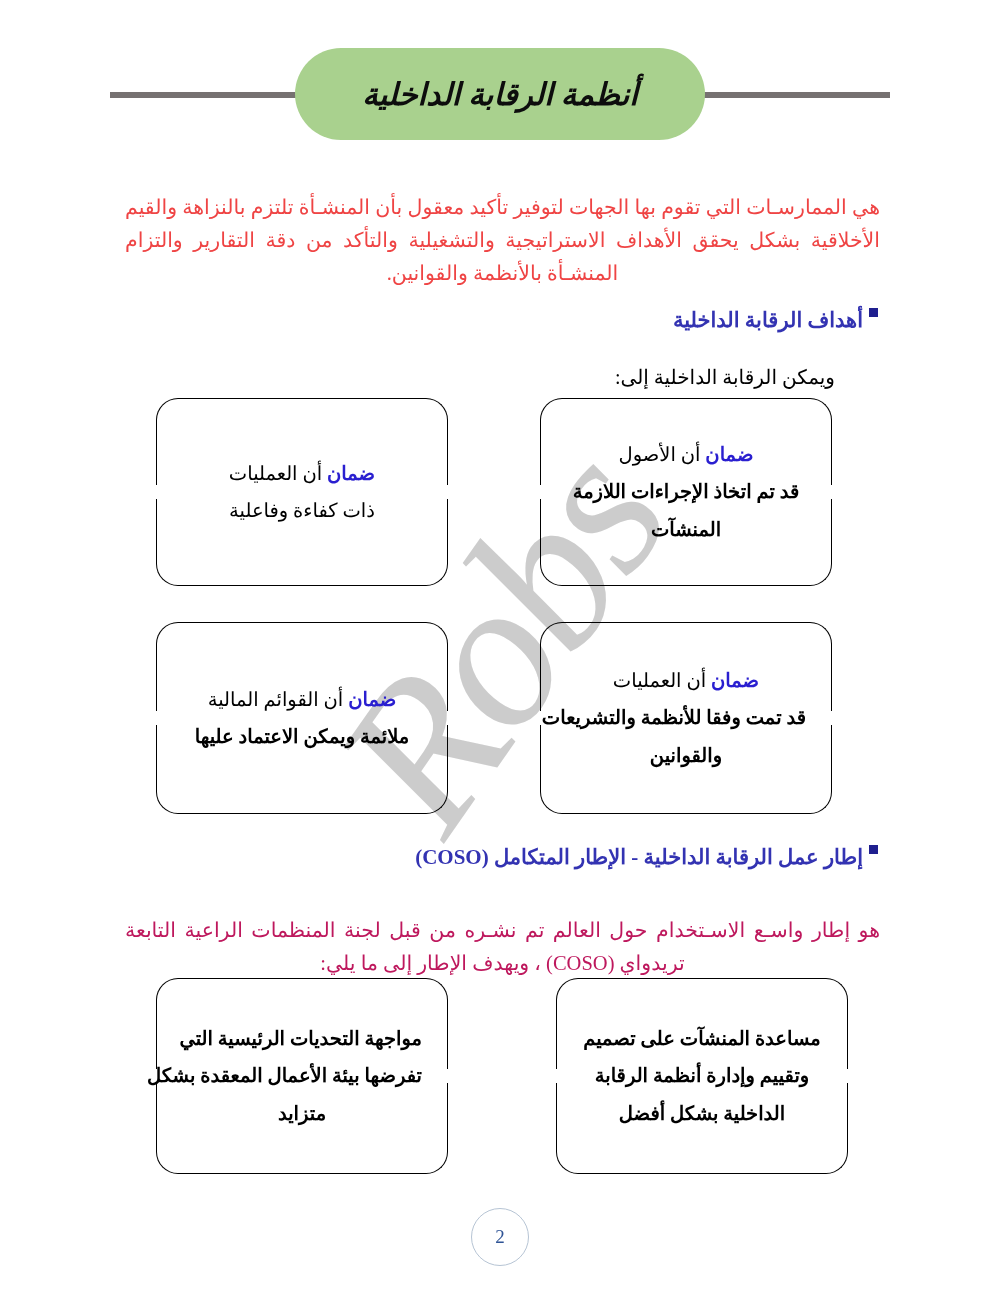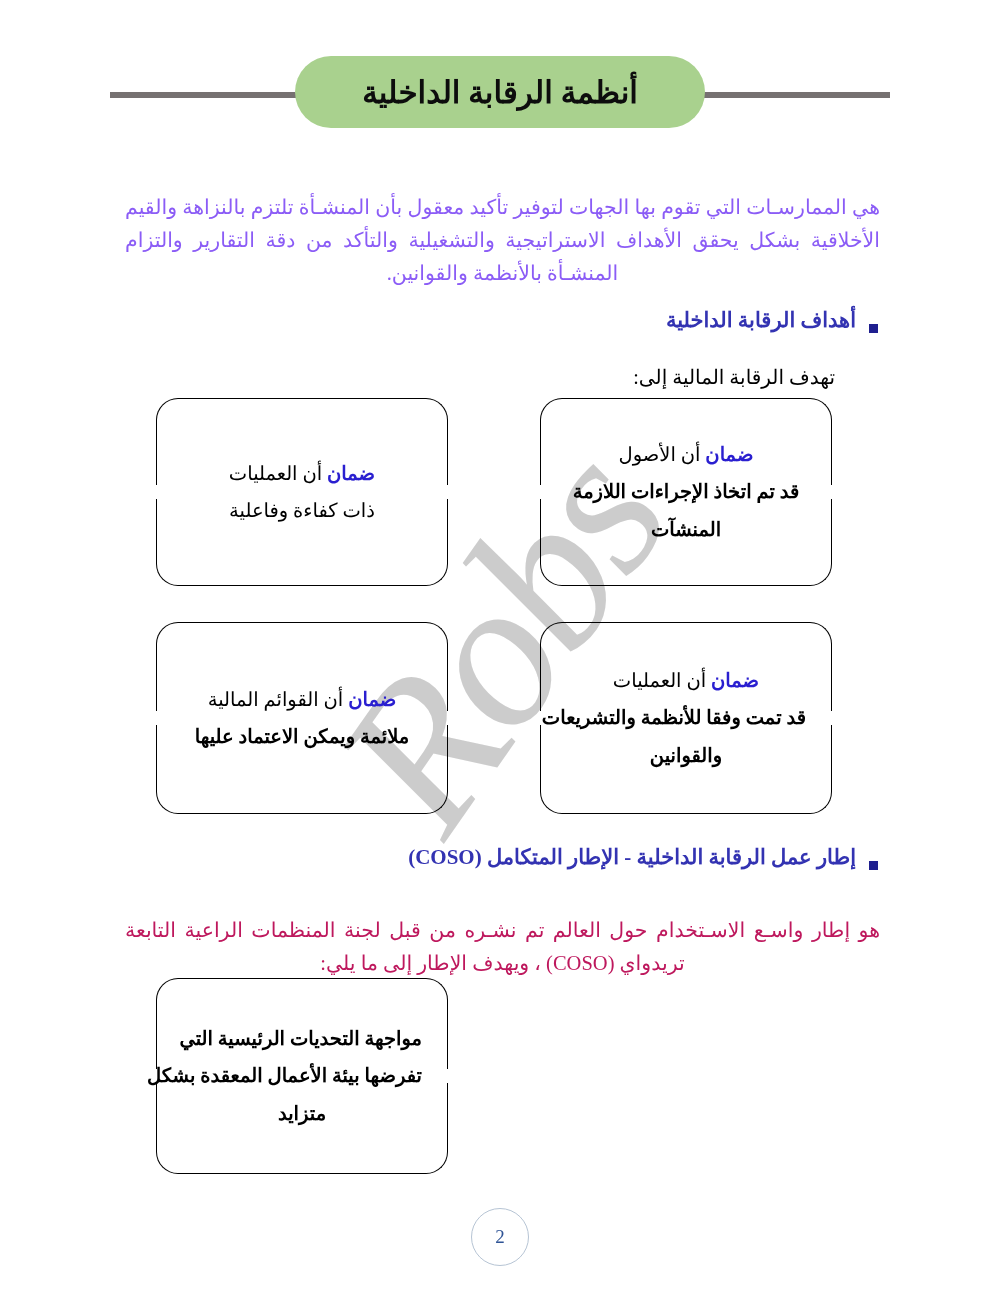--- a/index.html
+++ b/index.html
@@ -54,55 +54,56 @@
     top: 44px;
     height: 6px;
     background: #767171;
   }
   .banner-rule.left  { left: 110px;  width: 200px; }
   .banner-rule.right { right: 110px; width: 200px; }
   .banner-pill {
     position: absolute;
     left: 50%;
     transform: translateX(-50%);
-    top: 8px;
+    top: 0;
     width: 410px;
-    height: 72px;
+    height: 92px;
     background: #a9d18e;
     border-radius: 46px;
     display: flex;
     align-items: center;
     justify-content: center;
+    font-style: italic;
   }
   .banner-title {
     font-size: 31px;
     font-weight: bold;
     color: #0d0d0d;
     letter-spacing: 0px;
     white-space: nowrap;
   }
 
   
   .intro {
     position: absolute;
     top: 170px;
     right: 120px;
     width: 755px;
     font-size: 20.5px;
     line-height: 1.62;
     text-align: justify;
     text-align-last: center;
-    color: #8b5cf6;
+    color: #ef4444;
   }
 
   .bullet-head {
     position: absolute;
     display: flex;
-    align-items: flex-end;
-    gap: 13px;
+    align-items: flex-start;
+    gap: 6px;
     color: #3333b2;
     font-size: 21px;
     font-weight: bold;
     white-space: nowrap;
   }
   .bullet-head .sq {
     width: 9px; height: 9px;
     background: #1f1f8f;
     display: inline-block;
     flex: 0 0 auto;
@@ -217,21 +218,21 @@
     </div>
   </div>
 
   <p class="intro">هي الممارسـات التي تقوم بها الجهات لتوفير تأكيد معقول بأن المنشـأة تلتزم بالنزاهة والقيم الأخلاقية بشكل يحقق الأهداف الاستراتيجية والتشغيلية والتأكد من دقة التقارير والتزام المنشـأة بالأنظمة والقوانين.</p>
 
   <div class="bullet-head" id="head-goals">
     <span class="sq"></span>
     <span>أهداف الرقابة الداخلية</span>
   </div>
 
-  <div class="lead" id="lead-goals">تهدف الرقابة المالية إلى:</div>
+  <div class="lead" id="lead-goals">ويمكن الرقابة الداخلية إلى:</div>
 
   <div class="box r1 colR">
     <div class="box-inner">
       <div class="box-line">
         <span class="accent">ضمان</span><span> أن العمليات</span>
       </div>
       <div class="box-line">ذات كفاءة وفاعلية</div>
     </div>
   </div>
 
@@ -272,16 +273,23 @@
   <p class="para-coso">هو إطار واسـع الاسـتخدام حول العالم تم نشـره من قبل لجنة المنظمات الراعية التابعة تريدواي (COSO) ، ويهدف الإطار إلى ما يلي:</p>
 
   <div class="box r3 colR">
     <div class="box-inner">
       <div class="box-line bold">مواجهة التحديات الرئيسية التي</div>
       <div class="box-line bold">تفرضها بيئة الأعمال المعقدة بشكل</div>
       <div class="box-line bold">متزايد</div>
     </div>
   </div>
 
+  <div class="box r3 colL">
+    <div class="box-inner">
+      <div class="box-line bold">مساعدة المنشآت على تصميم</div>
+      <div class="box-line bold">وتقييم وإدارة أنظمة الرقابة</div>
+      <div class="box-line bold">الداخلية بشكل أفضل</div>
+    </div>
+  </div>
 
   <div class="page-num">2</div>
 
 </div>
 
 </body></html>

